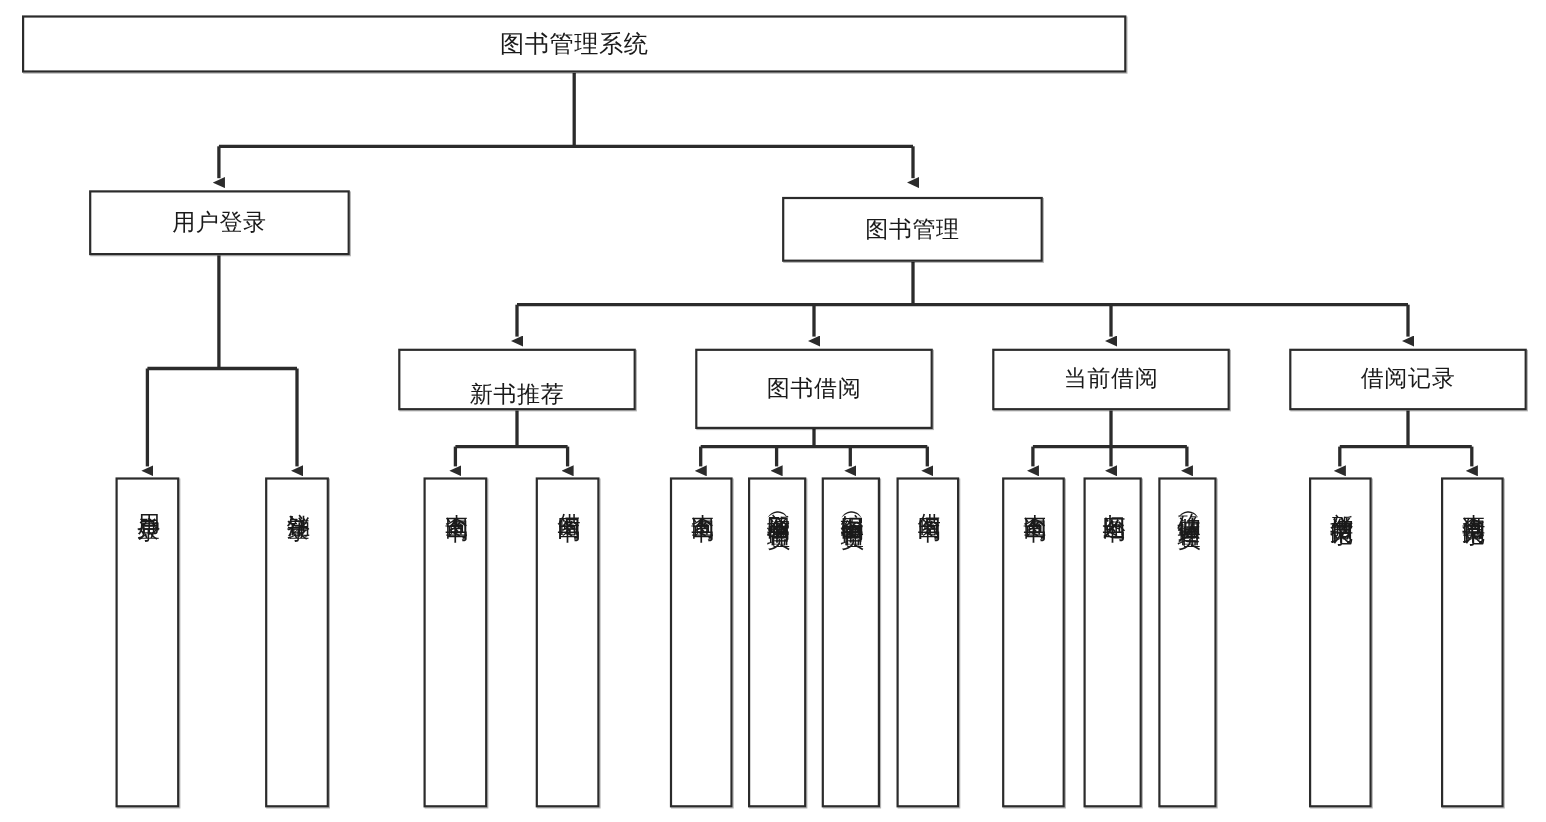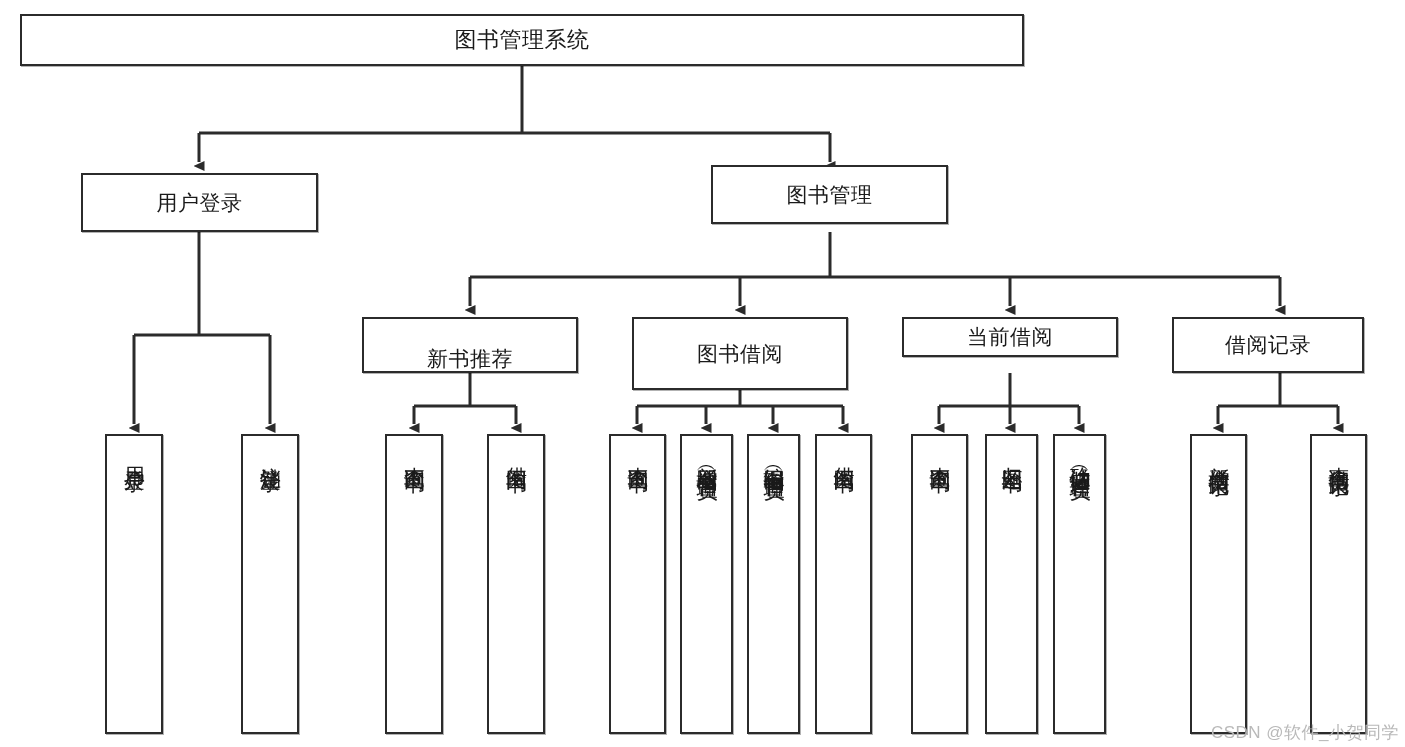--- a/index.html
+++ b/index.html
@@ -130,34 +130,34 @@
     </g>
   </svg>
 
   <div class="node root" style="left:20px; top:14px; width:1004px; height:52px;">
     <span class="node-label">图书管理系统</span>
   </div>
 
   <div class="node" style="left:81px; top:173px; width:237px; height:59px;">
     <span class="node-label">用户登录</span>
   </div>
-  <div class="node" style="left:711px; top:165px; width:237px; height:59px;">
+  <div class="node" style="left:711px; top:179px; width:237px; height:59px;">
     <span class="node-label">图书管理</span>
   </div>
 
   <div class="node" style="left:362px; top:317px; width:216px; height:56px;align-items:flex-end;">
     <span class="node-label">新书推荐</span>
   </div>
   <div class="node" style="left:632px; top:317px; width:216px; height:73px;">
     <span class="node-label">图书借阅</span>
   </div>
-  <div class="node" style="left:902px; top:317px; width:216px; height:40px;align-items:center;">
+  <div class="node" style="left:902px; top:317px; width:216px; height:56px;align-items:center;">
     <span class="node-label">当前借阅</span>
   </div>
-  <div class="node" style="left:1172px; top:317px; width:192px; height:56px;">
+  <div class="node" style="left:1172px; top:317px; width:216px; height:56px;">
     <span class="node-label">借阅记录</span>
   </div>
 
   <div class="node vertical" style="left:105px; top:434px; width:58px; height:300px;">
     <span class="node-label">用户登录</span>
   </div>
   <div class="node vertical" style="left:241px; top:434px; width:58px; height:300px;">
     <span class="node-label">注销登录</span>
   </div>
   <div class="node vertical" style="left:385px; top:434px; width:58px; height:300px;">
@@ -187,15 +187,14 @@
   <div class="node vertical" style="left:1053px; top:434px; width:53px; height:300px;">
     <span class="node-label">确认归还（管理员）</span>
   </div>
   <div class="node vertical" style="left:1190px; top:434px; width:57px; height:300px;">
     <span class="node-label">新增借阅记录</span>
   </div>
   <div class="node vertical" style="left:1310px; top:434px; width:57px; height:300px;">
     <span class="node-label">查询借阅记录</span>
   </div>
 
-  <div class="watermark">CSDN @软件_小贺同学</div>
 
 </div>
 
 </body></html>

